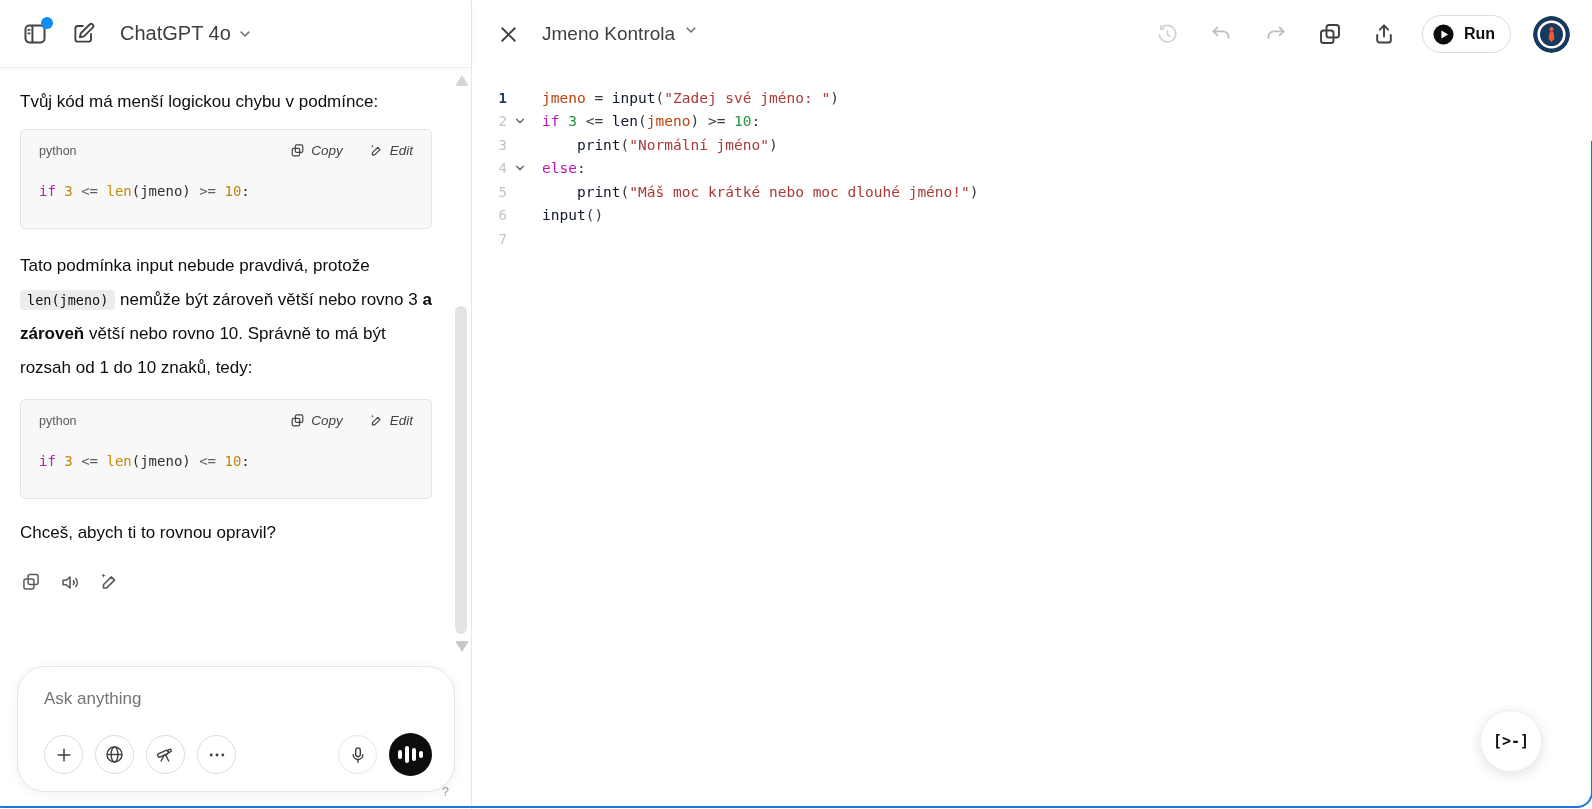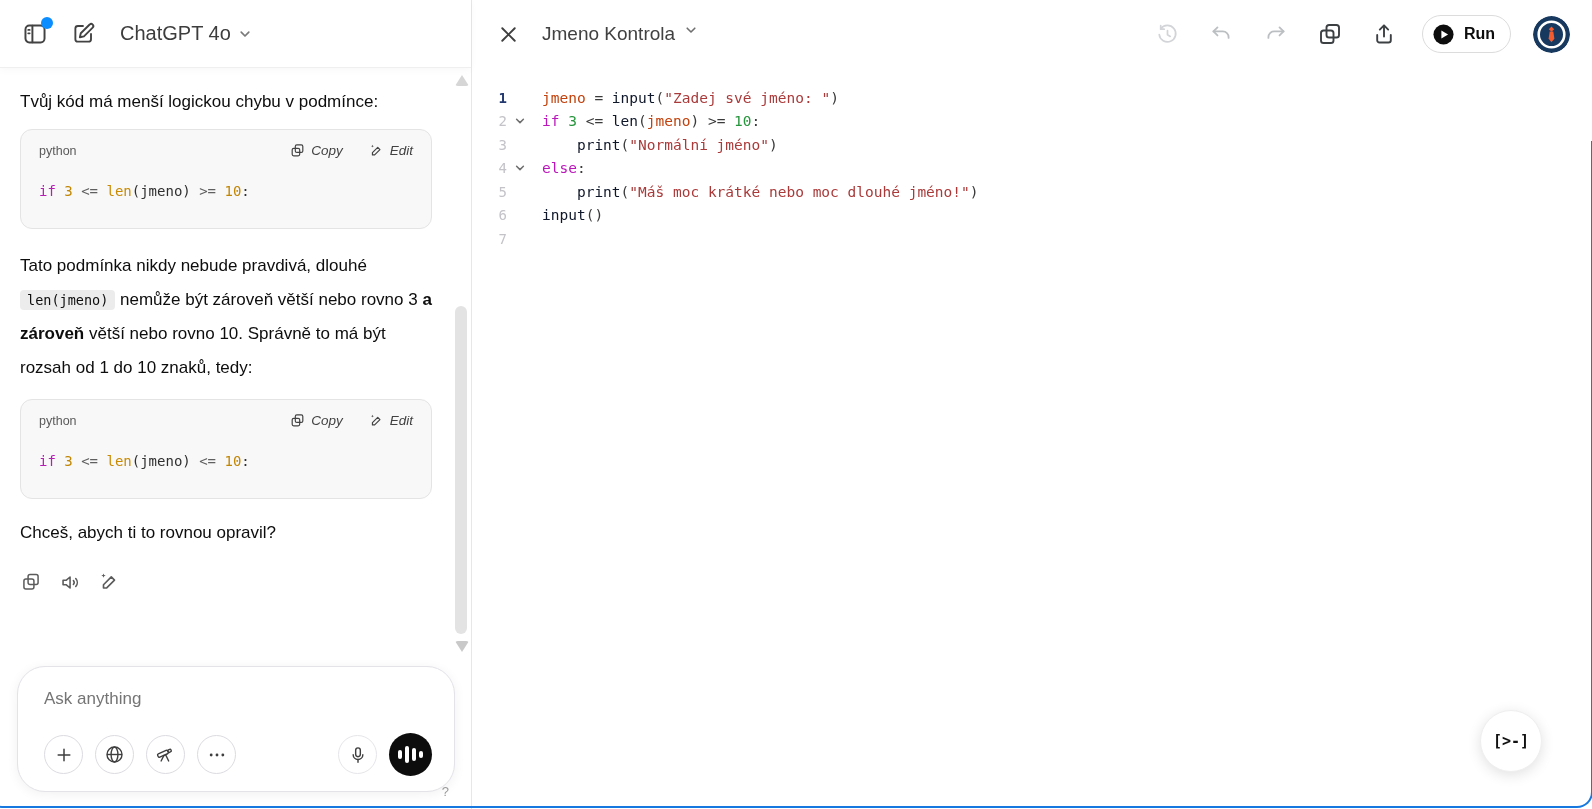--- a/index.html
+++ b/index.html
@@ -15,21 +15,21 @@
     border-radius:8px; cursor:pointer; position:relative; color:#424242; }
   .notif-dot { position:absolute; top:0px; right:-1px; width:12px; height:12px; border-radius:50%; }
   .model-selector { display:flex; align-items:center; gap:7px; margin-left:6px; cursor:pointer; }
   .model-label { font-size:20px; color:#3d3d3d; }
   .chev { color:#7a7a7a; display:flex; }
 
   .chat-scroll { position:absolute; top:68px; left:0; right:40px; bottom:0; padding:22px 0 0 20px; width:412px; }
   .msg-intro, .msg-outro { font-size:17px; line-height:24px; color:#0d0d0d; }
   .msg-outro { margin-top:22px; }
 
-  .code-block { margin-top:15px; width:412px; background:#f8f8f8; border:1px solid #e4e4e4; border-radius:12px; }
+  .code-block { margin-top:15px; width:412px; background:#f8f8f8; border:1px solid #e4e4e4; border-radius:5px; }
   .cb-header { display:flex; align-items:center; padding:13px 18px 0 18px; }
   .cb-lang { font-size:12.5px; color:#5a5a5a; flex:1; }
   .cb-actions { display:flex; gap:26px; }
   .cb-btn { display:flex; align-items:center; gap:6px; font-size:13.5px; color:#424242; cursor:pointer;font-style:italic; }
   .cb-btn svg { display:block; }
   .cb-code { padding:25px 18px 29px 18px; font-family:"DejaVu Sans Mono", monospace; font-size:14px; white-space:pre; }
 
   .msg-paragraph { margin-top:20px; font-size:17px; line-height:33.5px; color:#0d0d0d; width:412px; }
   .inline-code { font-family:"DejaVu Sans Mono", monospace; font-size:13.5px; background:#ececec; border-radius:4px; padding:2px 7px; color:#0d0d0d; }
   .bold { font-weight:700; }
@@ -149,21 +149,21 @@
                   <path d="M14 7l3.5 3.5L9 19H5.5v-3.5L14 7z"></path>
                   <path d="M5.5 2.8l.6 1.6 1.6.6-1.6.6-.6 1.6-.6-1.6L3.3 5l1.6-.6z" fill="#424242" stroke="none"></path>
                 </svg>
               <span>Edit</span>
             </span>
           </div>
         </div>
         <div class="cb-code chat-code"><span class="tk-kw">if</span><span class="tk-pl"> </span><span class="tk-num">3</span><span class="tk-op"> &lt;= </span><span class="tk-fn">len</span><span class="tk-pl">(jmeno)</span><span class="tk-op"> &gt;= </span><span class="tk-num">10</span><span class="tk-pl">:</span></div>
       </div>
 
-      <div class="msg-paragraph"><span>Tato podmínka nikdy nebude pravdivá, dlouhé </span><span class="inline-code">len(jmeno)</span><span> nemůže být zároveň větší nebo rovno 3 </span><span class="bold">a zároveň</span><span> větší nebo rovno 10. Správně to má být rozsah od 1 do 10 znaků, tedy:</span></div>
+      <div class="msg-paragraph"><span>Tato podmínka input nebude pravdivá, protože </span><span class="inline-code">len(jmeno)</span><span> nemůže být zároveň větší nebo rovno 3 </span><span class="bold">a zároveň</span><span> větší nebo rovno 10. Správně to má být rozsah od 1 do 10 znaků, tedy:</span></div>
 
       <div class="code-block">
         <div class="cb-header">
           <span class="cb-lang">python</span>
           <div class="cb-actions">
             <span class="cb-btn">
               <svg width="15" height="15" viewBox="0 0 24 24" fill="none" stroke="#424242" stroke-width="1.9">
                   <rect x="8.5" y="3" width="12" height="12" rx="2.4"></rect>
                   <rect x="3.5" y="8.5" width="12" height="12" rx="2.4"></rect>
                 </svg>

